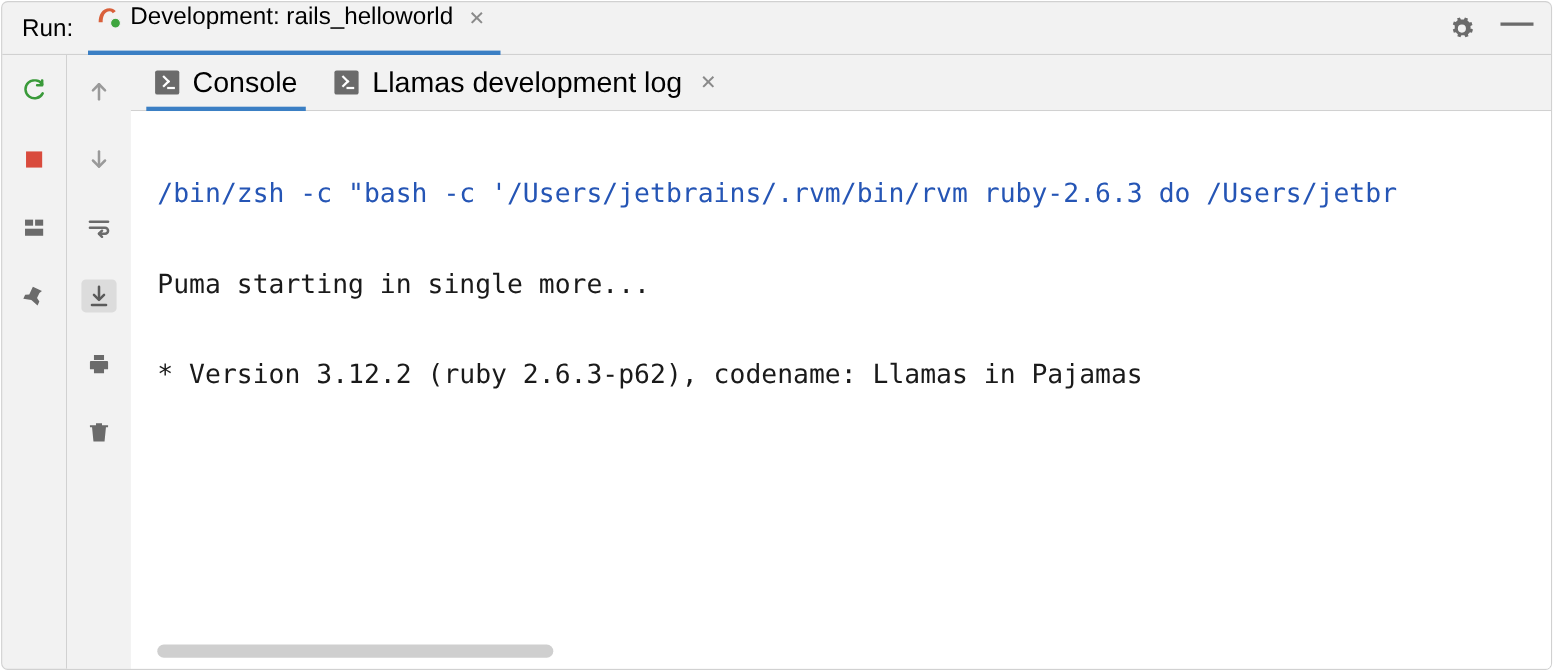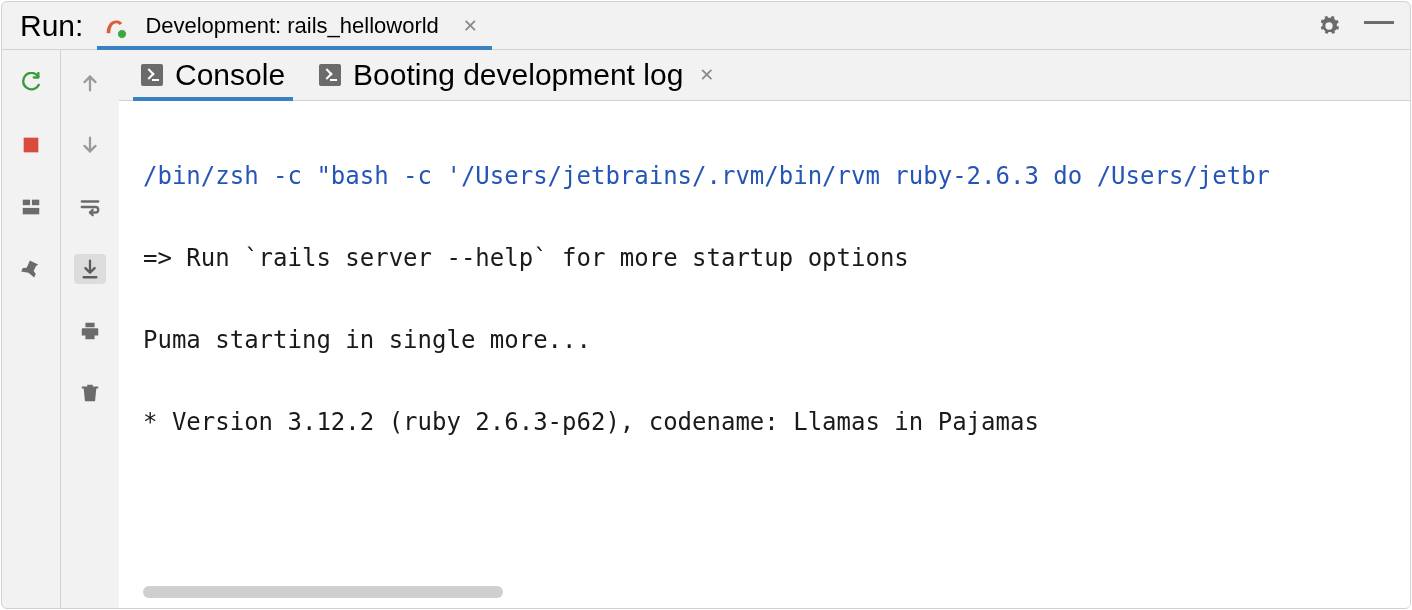--- a/index.html
+++ b/index.html
@@ -3,22 +3,22 @@
 <meta charset="utf-8">
 <style>
   html,body{margin:0;padding:0;width:1412px;height:610px;overflow:hidden;
     font-family:-apple-system,"Segoe UI","Helvetica Neue",Arial,sans-serif;
     font-size:20px;color:#000;background:#fff;user-select:none}
   .panel{width:1408px;height:606px;border:1px solid #d1d1d1;border-radius:6px;
     margin:1px;background:#f2f2f2;display:flex;flex-direction:column;overflow:hidden}
   
   .titlebar{height:47px;display:flex;align-items:center;border-bottom:1px solid #d1d1d1;
     padding:0 10px 0 18px;gap:14px}
-  .run-label{font-size:30px}
-  .run-tab{display:flex;align-items:center;gap:20px;height:47px;position:relative;
+  .run-label{font-size:22px}
+  .run-tab{display:flex;align-items:flex-start;gap:10px;height:47px;position:relative;
     padding:0 10px 0 6px}
   .run-tab::after{content:"";position:absolute;left:0;right:0;bottom:-1px;height:4px;
     background:#3b7fc4}
   .rails-icon{width:22px;height:22px;position:relative}
   .rails-icon svg{width:22px;height:22px}
   .rails-dot{position:absolute;right:-2px;bottom:-2px;width:8px;height:8px;border-radius:50%;
     background:#3fa63f;border:1px solid #f2f2f2}
   .tab-text{font-size:22px}
   .tab-close{color:#8a8a8a;font-size:18px;padding:4px;cursor:pointer}
   .titlebar-spacer{flex:1}
@@ -40,21 +40,21 @@
     border-bottom:1px solid #d1d1d1}
   .inner-tab{display:flex;align-items:center;gap:12px;height:50px;position:relative;
     padding:0 8px}
   .inner-tab.active::after{content:"";position:absolute;left:0;right:0;bottom:-1px;height:4px;
     background:#3b7fc4}
   .term-icon{width:22px;height:22px;background:#6b6b6b;border-radius:2px;position:relative}
   .term-icon::before{content:"";position:absolute;left:4px;top:6px;width:6px;height:6px;
     border-right:2px solid #fff;border-bottom:2px solid #fff;transform:rotate(-45deg)}
   .term-icon::after{content:"";position:absolute;right:4px;bottom:5px;width:7px;height:2px;
     background:#fff}
-  .inner-tab-text{font-size:30px}
+  .inner-tab-text{font-size:26px}
   .console-area{flex:1;background:#fff;overflow:hidden;position:relative;
     font-family:"SF Mono",ui-monospace,Menlo,Consolas,monospace;font-size:24px;
     line-height:41px;padding:14px 0 0 24px;white-space:pre;color:#1a1a1a}
   .console-line{display:block}
   .cmd{color:#2555b5}
   .scrollbar{position:absolute;left:24px;bottom:10px;width:360px;height:12px;
     background:#cfcfcf;border-radius:6px}
 </style>
 </head>
 <body>
@@ -150,27 +150,26 @@
     </div>
 
     <div class="right">
       <div class="inner-tabs">
         <div class="inner-tab active">
           <span class="term-icon"></span>
           <span class="inner-tab-text">Console</span>
         </div>
         <div class="inner-tab">
           <span class="term-icon"></span>
-          <span class="inner-tab-text">Booting development log</span>
+          <span class="inner-tab-text">Llamas development log</span>
           <span class="tab-close">✕</span>
         </div>
       </div>
       <div class="console-area">
 <span class="console-line cmd">/bin/zsh -c "bash -c '/Users/jetbrains/.rvm/bin/rvm ruby-2.6.3 do /Users/jetbr</span>
-<span class="console-line">=&gt; Run `rails server --help` for more startup options</span>
 <span class="console-line">Puma starting in single more...</span>
 <span class="console-line">* Version 3.12.2 (ruby 2.6.3-p62), codename: Llamas in Pajamas</span>
 
 
 
 
         <div class="scrollbar"></div>
       </div>
     </div>
   </div>

